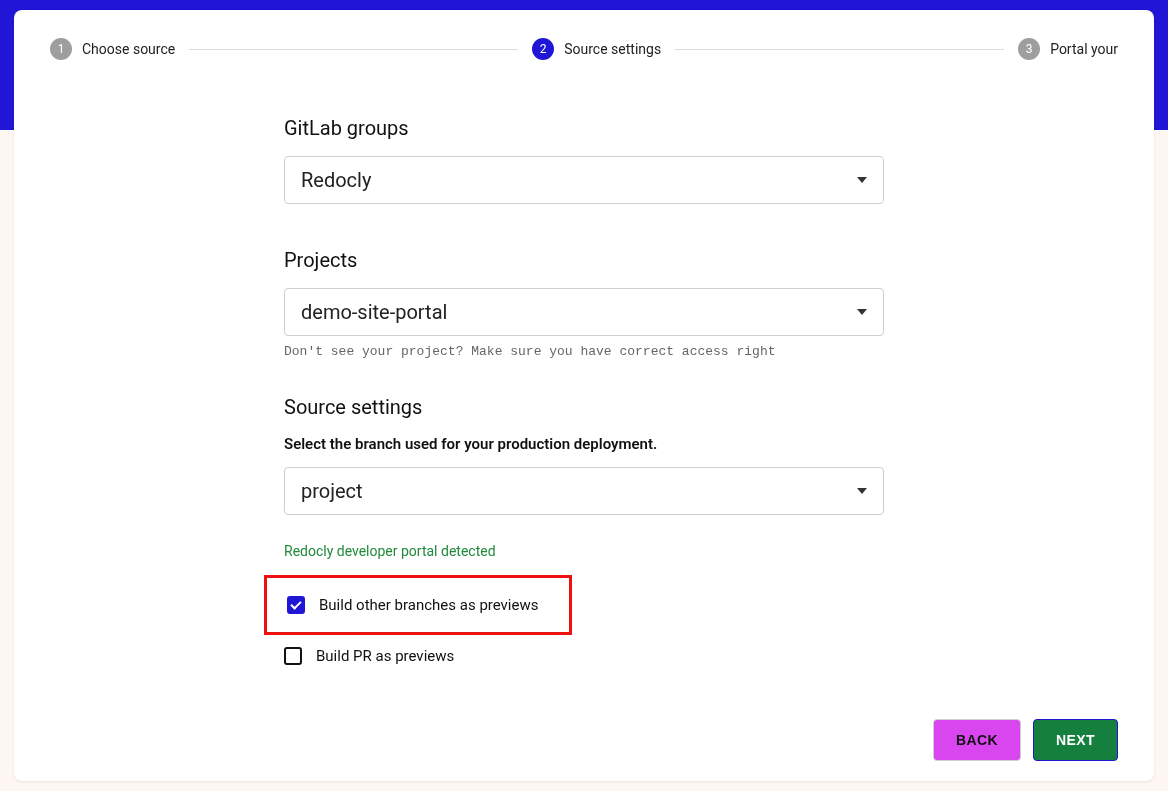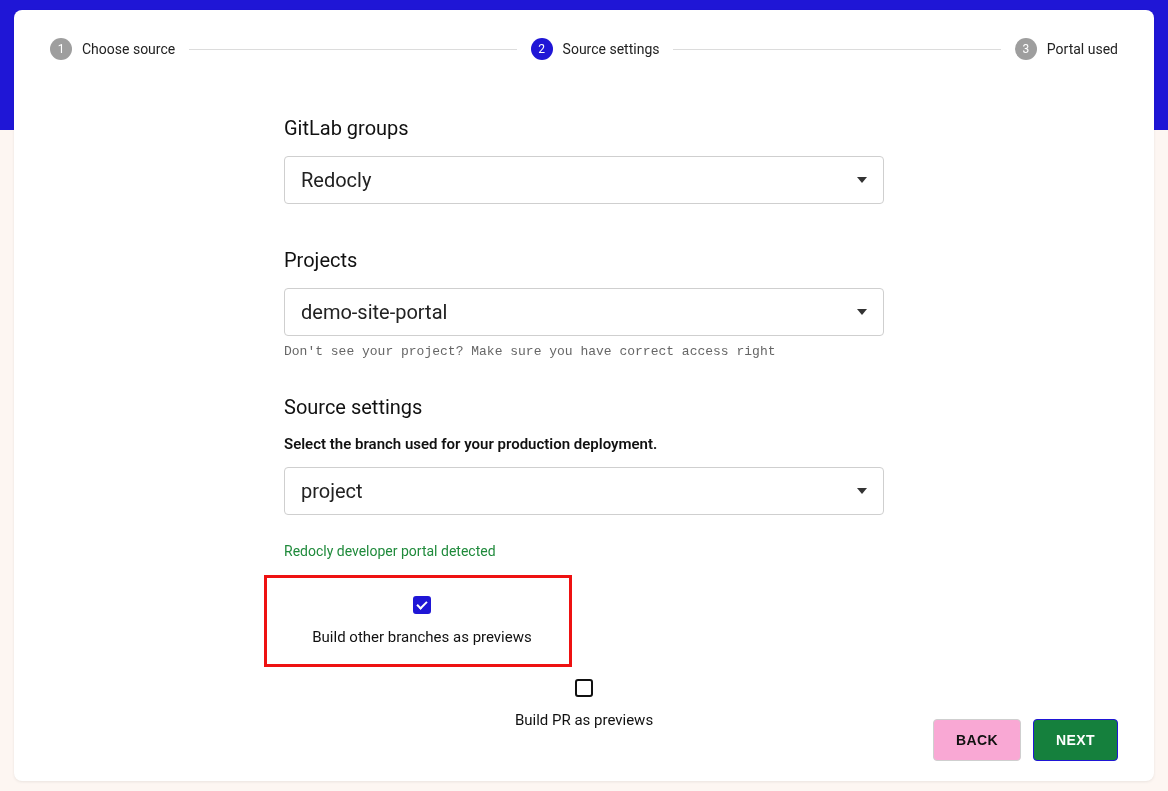--- a/index.html
+++ b/index.html
@@ -113,21 +113,20 @@
       margin-top: 28px;
       margin-bottom: 16px;
     }
     .check-row {
       display: flex;
       align-items: center;
       gap: 14px;
       font-size: 15px;
       color: #111;
       padding: 6px 0;
-      flex-direction: column;
     }
     .check-row .box {
       width: 18px; height: 18px;
       border: 2px solid #111;
       border-radius: 3px;
       display: inline-flex;
       align-items: center;
       justify-content: center;
       flex-shrink: 0;
     }
@@ -160,21 +159,21 @@
     }
     .btn {
       height: 42px;
       padding: 0 22px;
       border-radius: 4px;
       font-size: 14px;
       font-weight: 700;
       letter-spacing: .4px;
       cursor: pointer;
       border: 1px solid #cfcfcf;
-      background: #f9a8d4;
+      background: #d946ef;
       color: #111;
     }
     .btn.primary {
       background: #15803d;
       border-color: #1f16d6;
       color: #fff;
     }
   </style>
 </head>
 <body>
@@ -189,21 +188,21 @@
       <span class="step-label">Choose source</span>
     </div>
     <div class="line"></div>
     <div class="step">
       <span class="step-circle active">2</span>
       <span class="step-label">Source settings</span>
     </div>
     <div class="line"></div>
     <div class="step">
       <span class="step-circle">3</span>
-      <span class="step-label">Portal used</span>
+      <span class="step-label">Portal your</span>
     </div>
   </div>
 
   <div class="form-area">
 
     <h2 class="section-title">GitLab groups</h2>
     <div class="select-box">
       <span>Redocly</span>
       <span class="caret"></span>
     </div>

